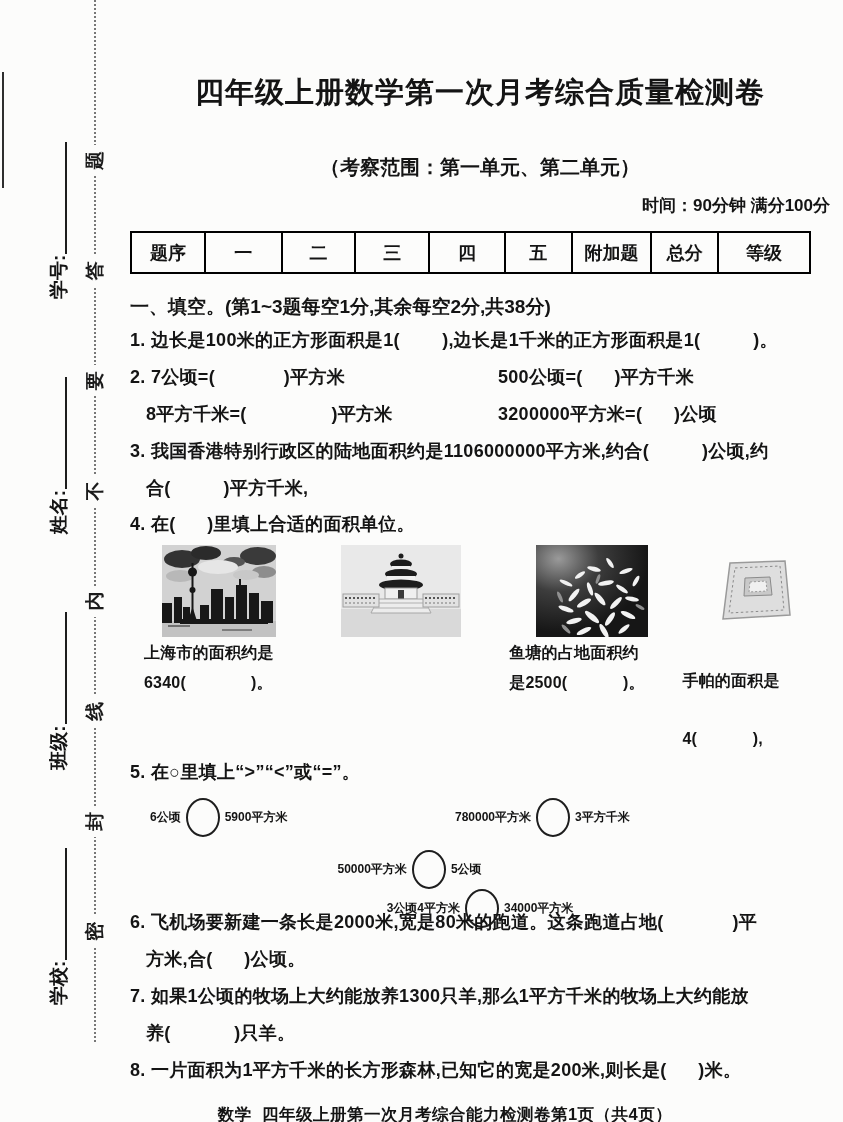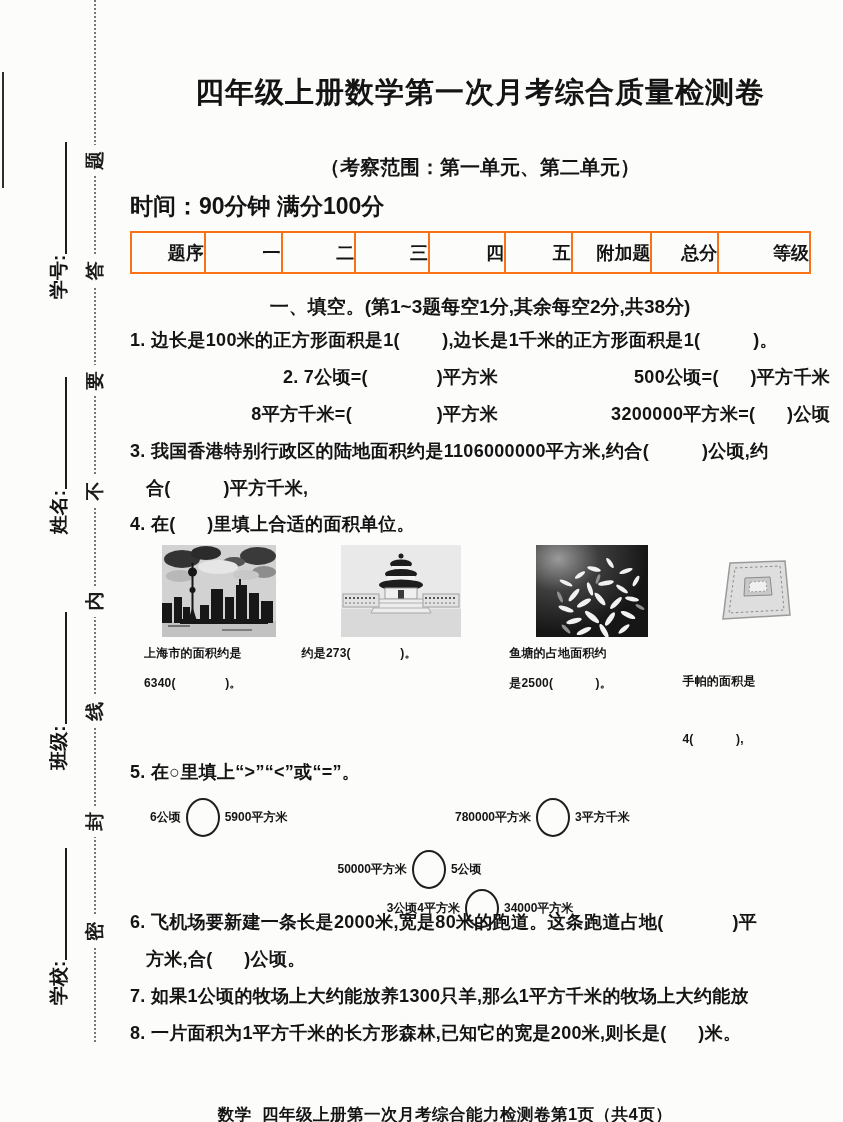--- a/index.html
+++ b/index.html
@@ -19,37 +19,37 @@
               transform-origin:0 0;transform:rotate(-90deg);
               display:flex;align-items:flex-end;padding-left:15px;box-sizing:border-box;}
   .stu-item{display:flex;align-items:flex-end;margin-right:78px;}
   .stu-item .lbl{font-size:19px;font-weight:700;line-height:22px;}
   .stu-item .line{display:inline-block;width:112px;height:3px;border-bottom:2.5px solid #1d1d1d;margin:0 0 3px 1px;}
 
   
   .content{position:absolute;left:130px;top:42px;width:700px;margin-top:27px;}
   .title{font-size:29px;font-weight:900;text-align:center;line-height:46px;letter-spacing:1px;}
   .scope{margin-top:38px;font-size:20px;font-weight:700;text-align:center;line-height:28px;}
-  .time{margin-top:12px;font-size:23px;font-weight:700;text-align:left;line-height:26px;}
+  .time{margin-top:12px;font-size:17px;font-weight:700;text-align:right;line-height:26px;}
 
   table.score{margin-top:12px;border-collapse:collapse;width:681px;}
-  table.score td{border:2px solid #f97316;text-align:right;font-size:18px;font-weight:600;height:39px;padding:0;}
-
-  .sec-head{margin-top:18px;font-size:19px;font-weight:800;line-height:30px;text-align:center;}
+  table.score td{border:2px solid #000000;text-align:center;font-size:18px;font-weight:600;height:39px;padding:0;}
+
+  .sec-head{margin-top:18px;font-size:19px;font-weight:800;line-height:30px;}
   .q-line{font-size:18px;font-weight:700;line-height:37px;letter-spacing:0.3px;}
   .indent{padding-left:16px;box-sizing:border-box;}
-  .two-col{display:flex;text-align:right;}
+  .two-col{display:flex;}
   .two-col .col-a{width:368px;box-sizing:border-box;}
   .two-col .col-b{flex:1;}
 
   
   .fig-row{display:flex;margin:3px 0 0 14px;gap:8px;}
   .fig-col{display:flex;flex-direction:column;align-items:center;}
   .fig-col .img-box{height:94px;display:flex;align-items:center;justify-content:center;}
-  .fig-col .cap{align-self:flex-start;font-size:12px;font-weight:700;line-height:30px;letter-spacing:0.2px;}
+  .fig-col .cap{align-self:flex-start;font-size:16px;font-weight:700;line-height:30px;letter-spacing:0.2px;}
   .c1{width:152px;} .c2{width:203px;} .c3{width:168px;} .c4{width:150px;gap:28px;}
 
   
   .q5row{display:flex;align-items:center;height:50px;margin-top:4px;}
   .q5row .col-a{width:325px;padding-left:20px;box-sizing:border-box;}
   .q5row .col-b{flex:1;}
   .q5item{display:inline-flex;align-items:center;font-size:12px;font-weight:700;text-align:right;}
   .circle{display:inline-block;width:30px;height:35px;border:2px solid #1e1e1e;border-radius:50%;
           margin:0 5px;background:transparent;}
 
@@ -199,21 +199,20 @@
             <line x1="33" y1="63" x2="87" y2="63" stroke="#b0b0b0"></line>
             <line x1="35" y1="58" x2="85" y2="58" stroke="#b0b0b0"></line>
             <rect x="2" y="49" width="36" height="13" fill="#e2e2e2" stroke="#a0a0a0"></rect>
             <rect x="82" y="49" width="36" height="13" fill="#e2e2e2" stroke="#a0a0a0"></rect>
             <line x1="4" y1="53" x2="36" y2="53" stroke="#555555" stroke-width="2" stroke-dasharray="2,2"></line>
             <line x1="84" y1="53" x2="116" y2="53" stroke="#555555" stroke-width="2" stroke-dasharray="2,2"></line>
             <line x1="4" y1="58" x2="36" y2="58" stroke="#777777" stroke-dasharray="2,2"></line>
             <line x1="84" y1="58" x2="116" y2="58" stroke="#777777" stroke-dasharray="2,2"></line>
           </svg>
         </div>
-        <div class="cap pre">约是273(              )。</div>
       </div>
 
       <div class="fig-col c3">
         <div class="img-box">
           <svg width="112" height="92" viewBox="0 0 112 92">
             <defs>
               <radialGradient id="pondg" cx="20%" cy="15%" r="80%">
                 <stop offset="0%" stop-color="#9a9a9a"></stop>
                 <stop offset="45%" stop-color="#3d3d3d"></stop>
                 <stop offset="100%" stop-color="#161616"></stop>
@@ -302,18 +301,19 @@
           <span class="circle"></span>
           <span class="pre">34000平方米</span>
         </span>
       </span>
     </div>
 
     <div class="q-line pre" style="margin-top:4px;">6. 飞机场要新建一条长是2000米,宽是80米的跑道。这条跑道占地(             )平</div>
     <div class="q-line pre indent">方米,合(      )公顷。</div>
 
     <div class="q-line pre">7. 如果1公顷的牧场上大约能放养1300只羊,那么1平方千米的牧场上大约能放</div>
+    <div class="q-line pre indent">养(            )只羊。</div>
 
     <div class="q-line pre">8. 一片面积为1平方千米的长方形森林,已知它的宽是200米,则长是(      )米。</div>
   </div>
 
   <div class="footer pre">数学  四年级上册第一次月考综合能力检测卷第1页（共4页）</div>
 </div>
 
 </body></html>

